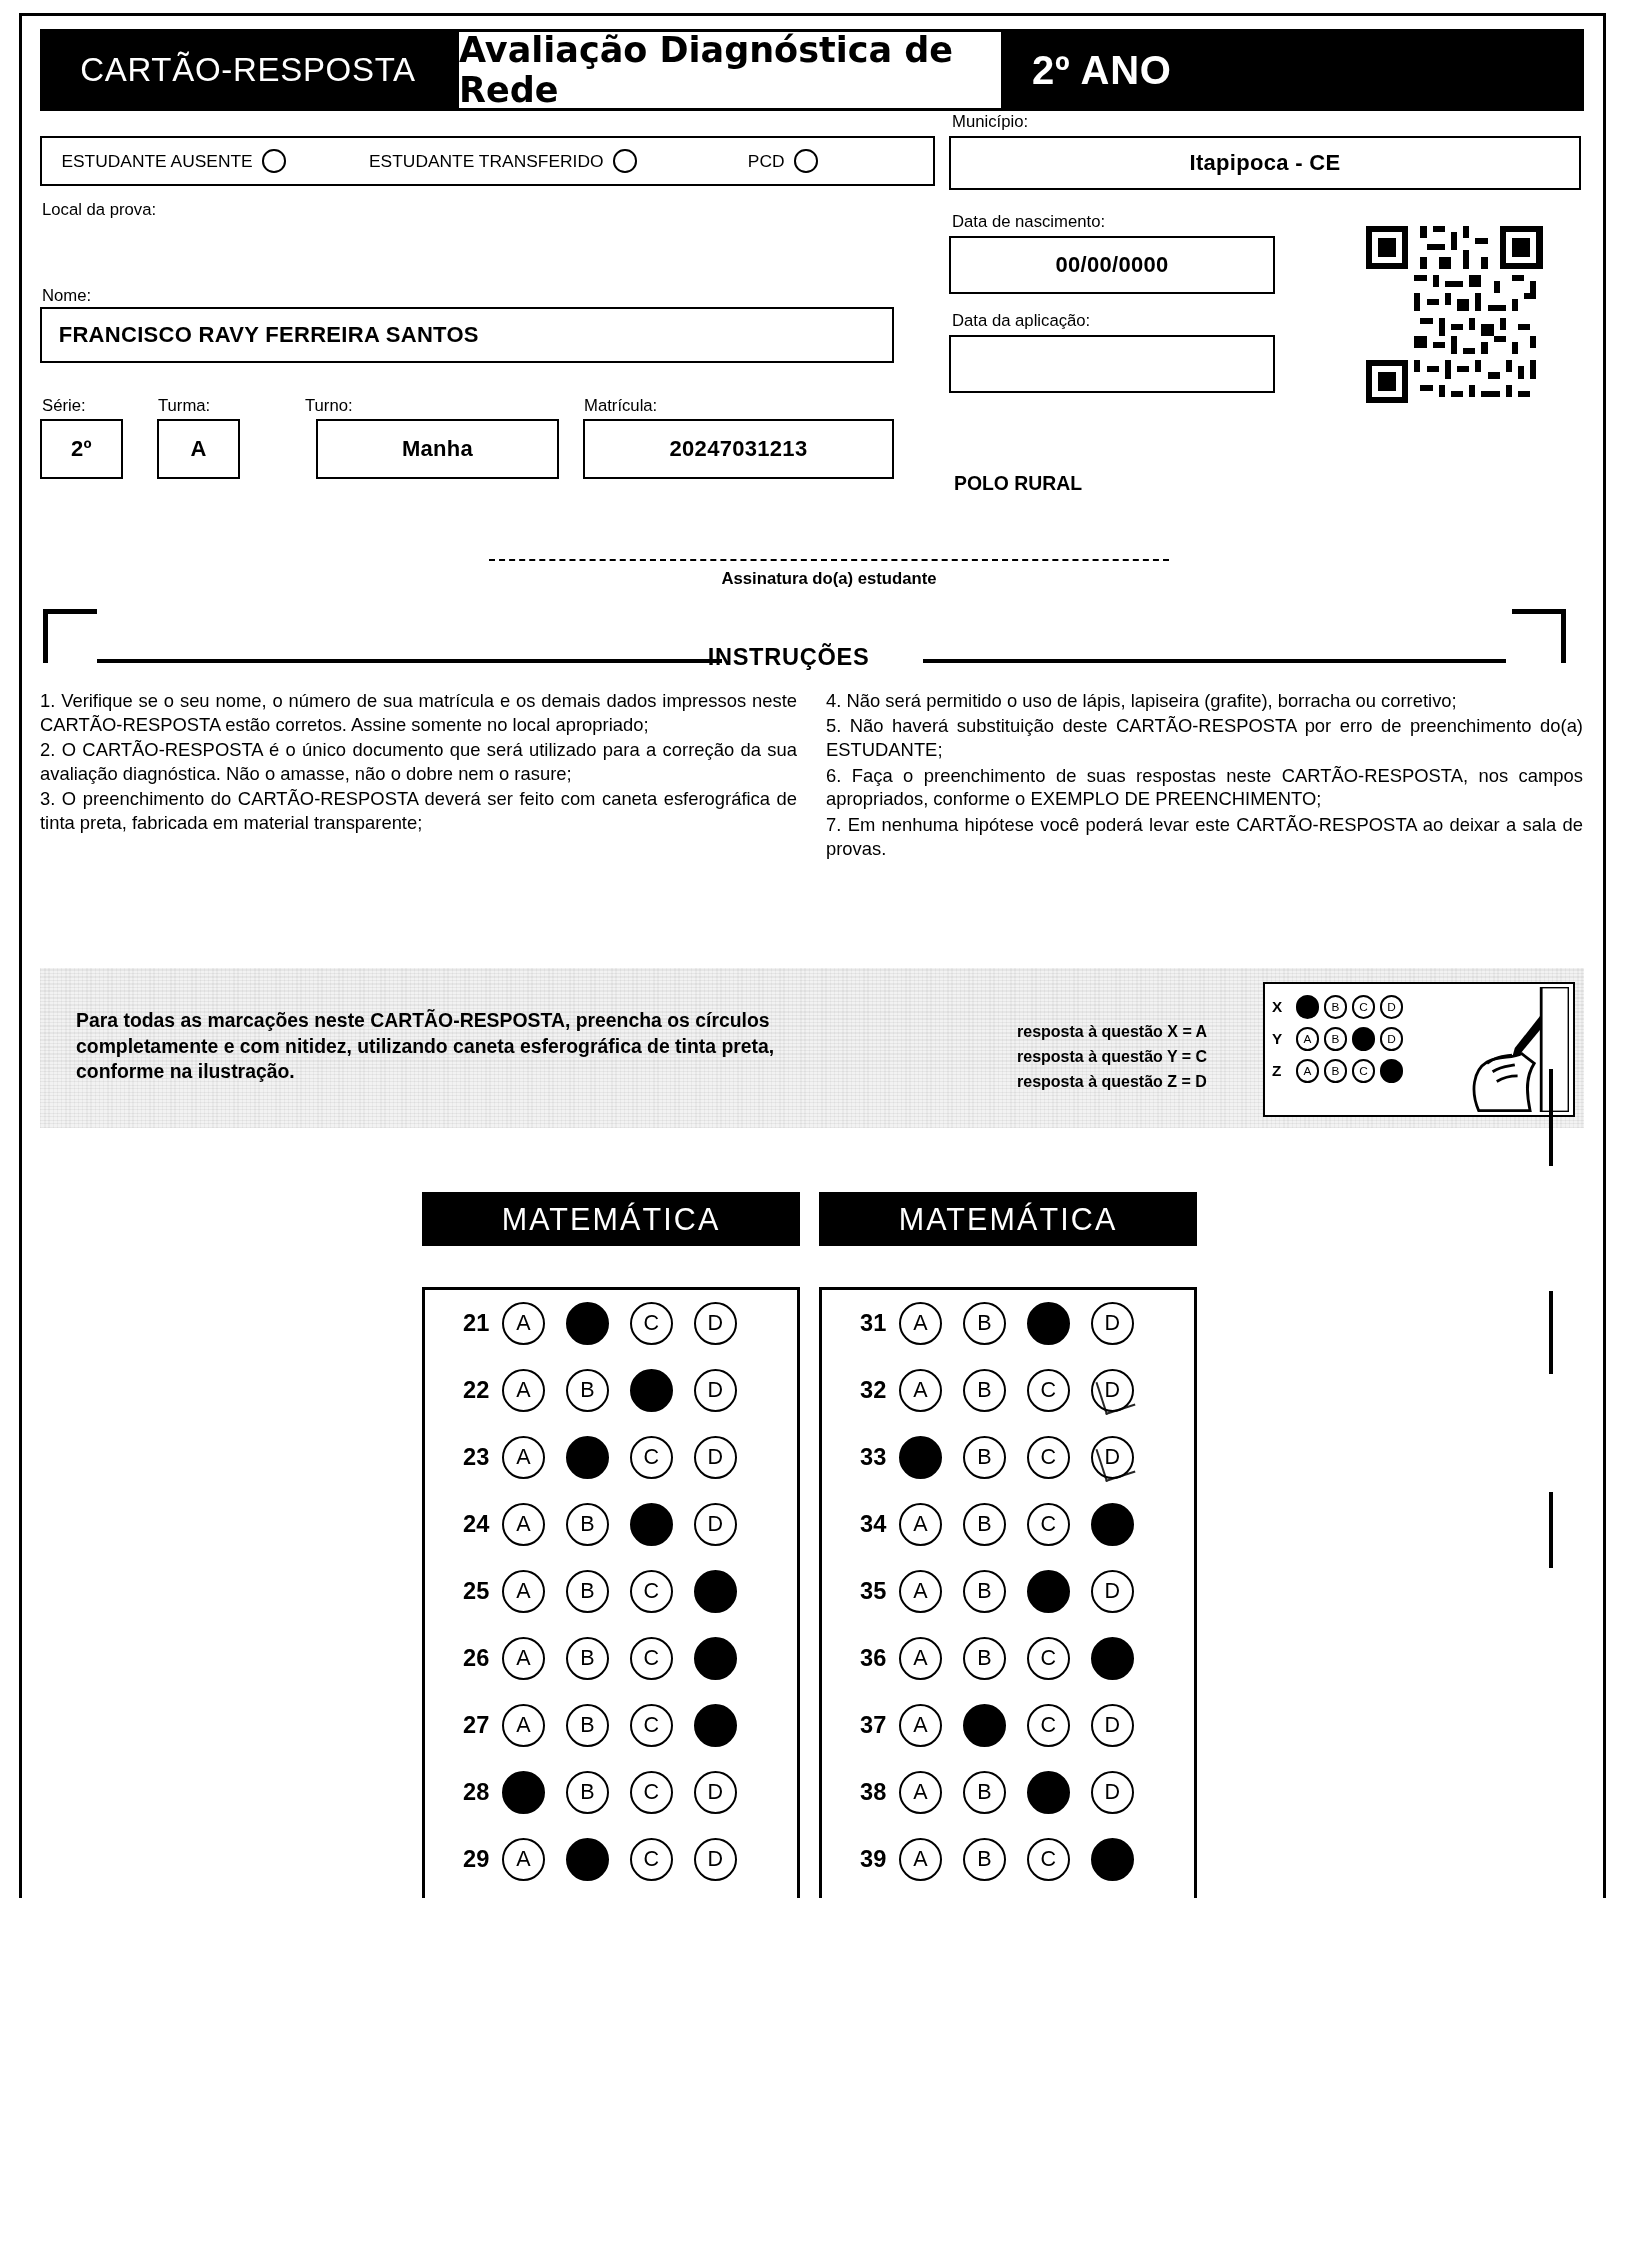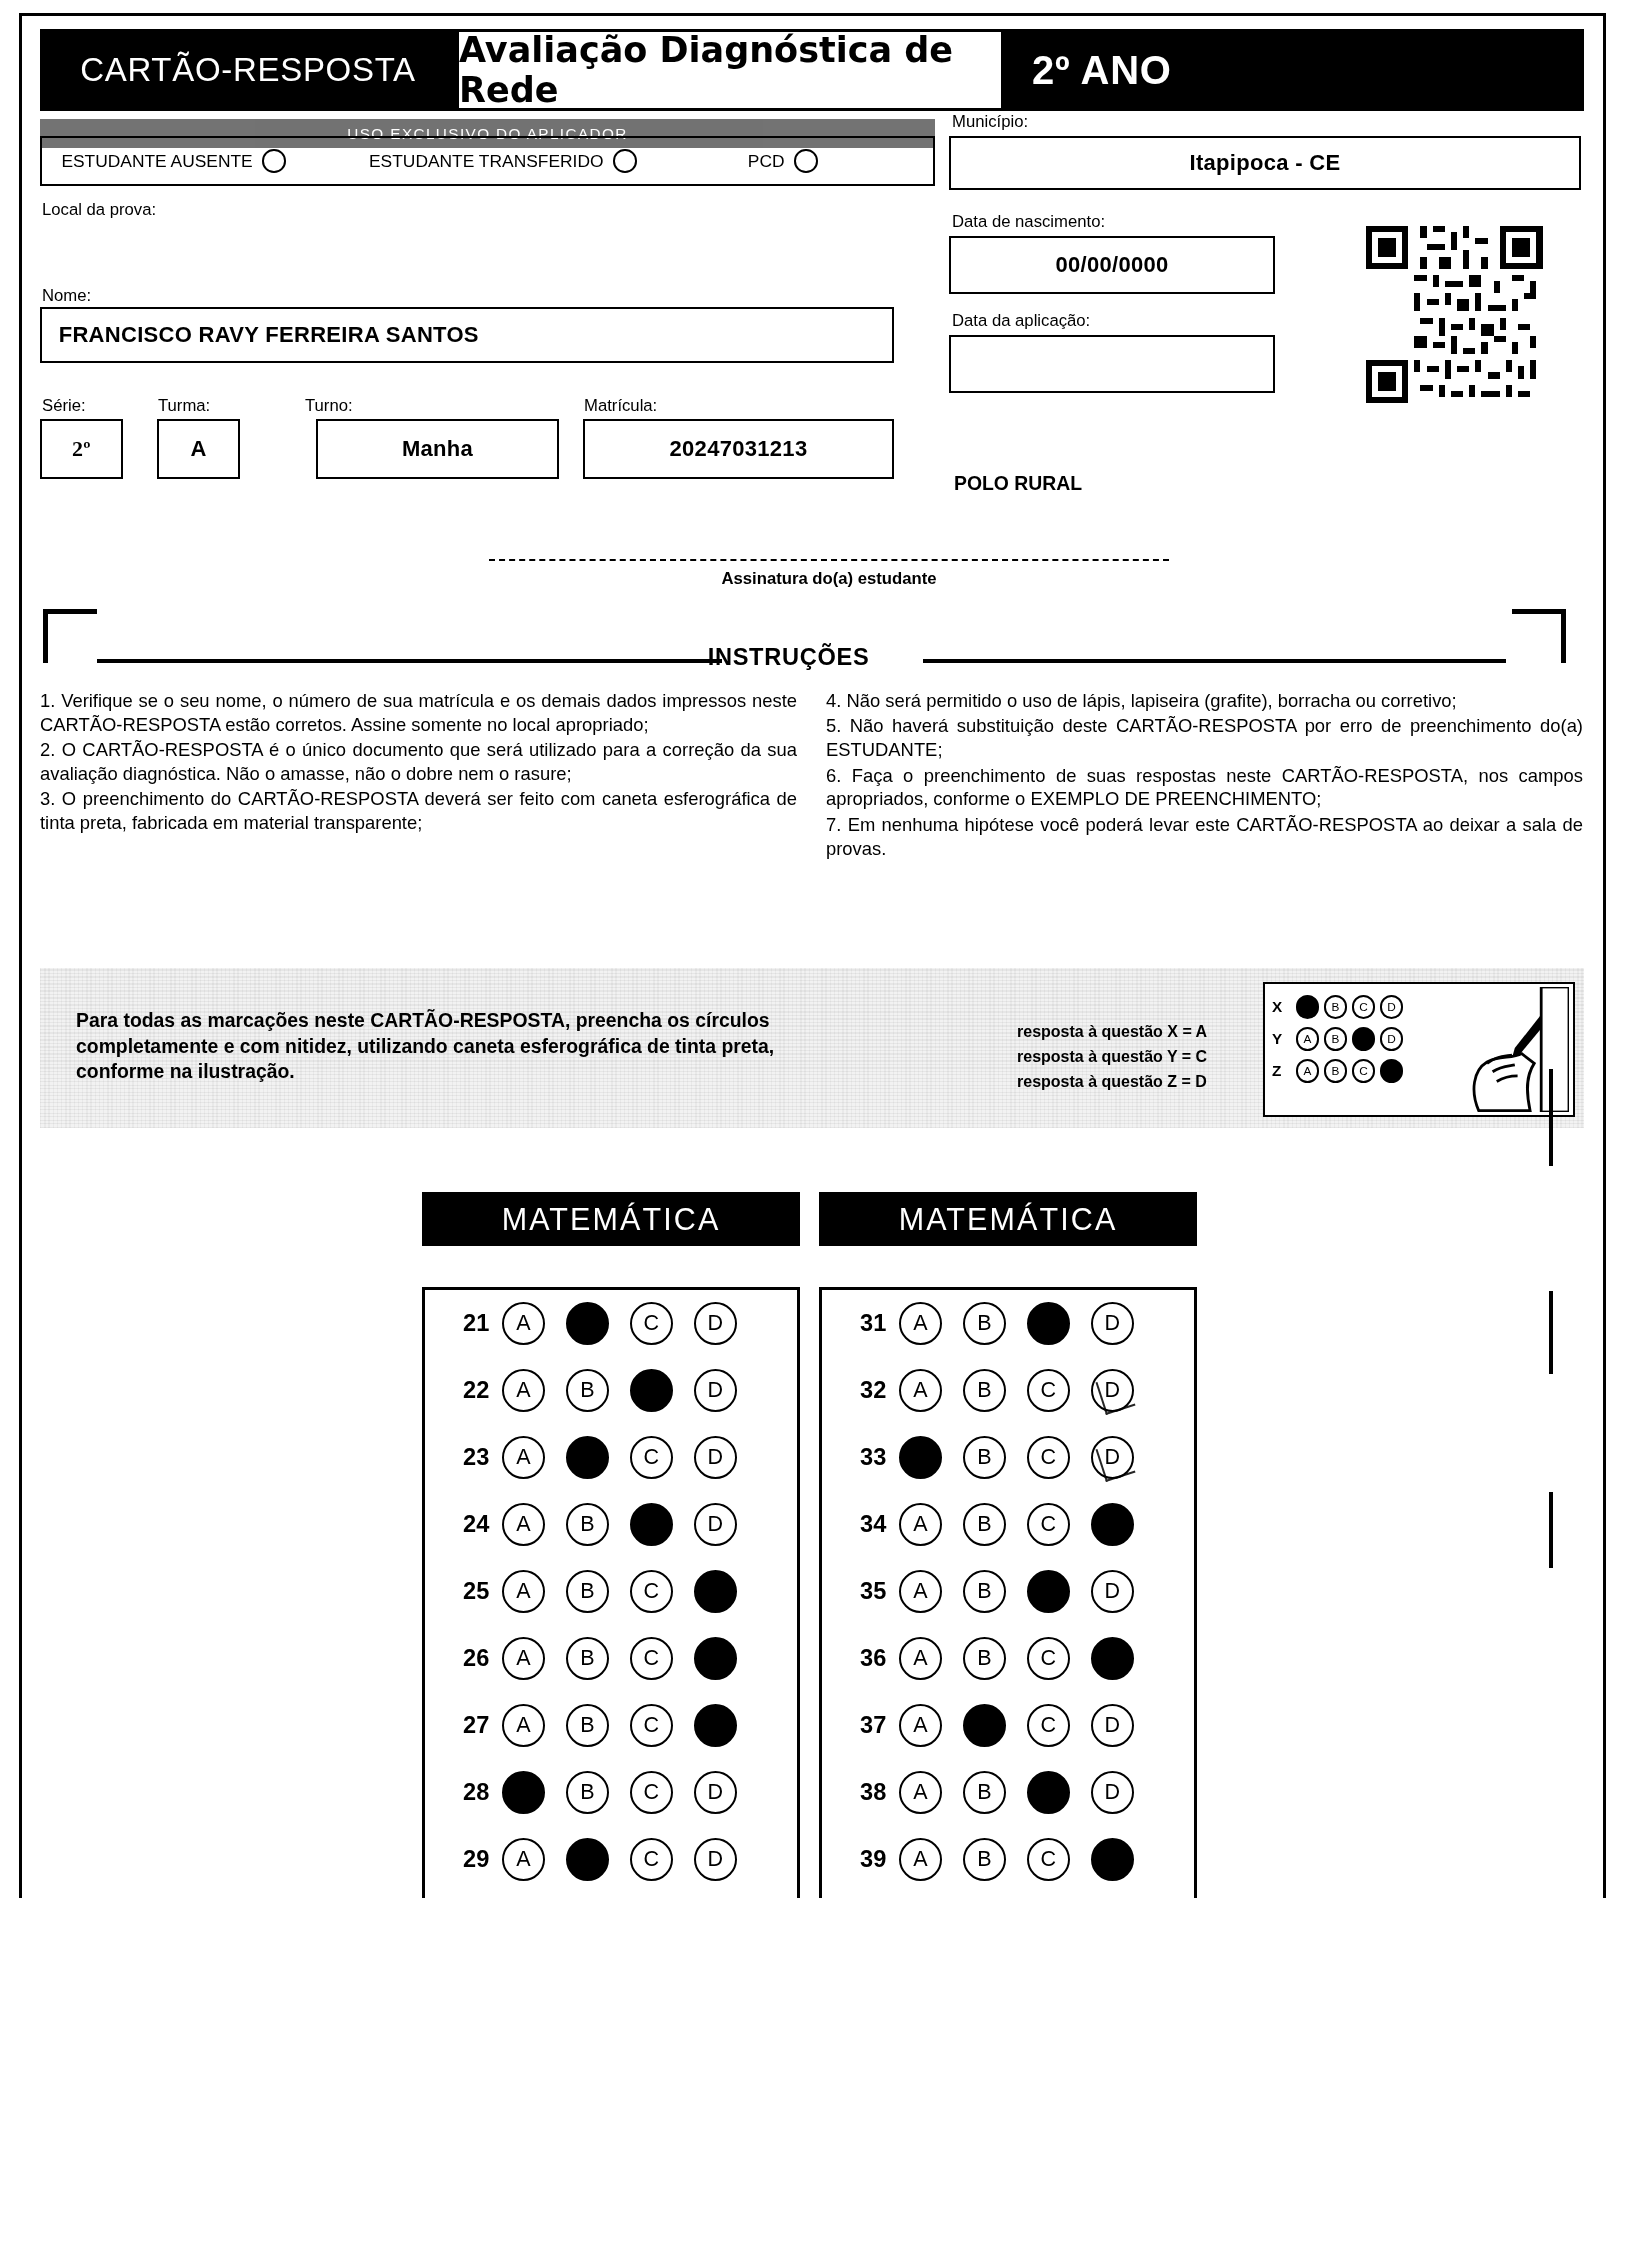--- a/index.html
+++ b/index.html
@@ -309,21 +309,20 @@
 
 <div id="sheet">
   <div class="page-border"></div>
 
   <div class="hdr">
     <div class="hdr-black hdr-cell-1">CARTÃO-RESPOSTA</div>
     <div class="hdr-cell-2">Avaliação Diagnóstica de Rede</div>
     <div class="hdr-black hdr-cell-3">2º ANO</div>
   </div>
 
-  <div class="applicator-bar">USO EXCLUSIVO DO APLICADOR</div>
   <div class="absent-box">
     <div class="absent-item i1">
       <span>ESTUDANTE AUSENTE</span>
       <span class="bubble-empty"></span>
     </div>
     <div class="absent-item i2">
       <span>ESTUDANTE TRANSFERIDO</span>
       <span class="bubble-empty"></span>
     </div>
     <div class="absent-item i3">
@@ -331,21 +330,21 @@
       <span class="bubble-empty"></span>
     </div>
   </div>
 
   <div class="fld-label" style="left:42px; top:200px;">Local da prova:</div>
 
   <div class="fld-label" style="left:42px; top:286px;">Nome:</div>
   <div class="fld-box" style="left:40px; top:307px; width:854px; height:56px;">FRANCISCO RAVY FERREIRA SANTOS</div>
 
   <div class="fld-label" style="left:42px; top:396px;">Série:</div>
-  <div class="fld-box center" style="left:40px; top:419px; width:83px; height:60px;font-family:Liberation Serif, serif;">2º</div>
+  <div class="fld-box center" style="left:40px; top:419px; width:83px; height:60px;">2º</div>
 
   <div class="fld-label" style="left:158px; top:396px;">Turma:</div>
   <div class="fld-box center" style="left:157px; top:419px; width:83px; height:60px;">A</div>
 
   <div class="fld-label" style="left:305px; top:396px;">Turno:</div>
   <div class="fld-box center" style="left:316px; top:419px; width:243px; height:60px;">Manha</div>
 
   <div class="fld-label" style="left:584px; top:396px;">Matrícula:</div>
   <div class="fld-box center" style="left:583px; top:419px; width:311px; height:60px;">20247031213</div>
 

